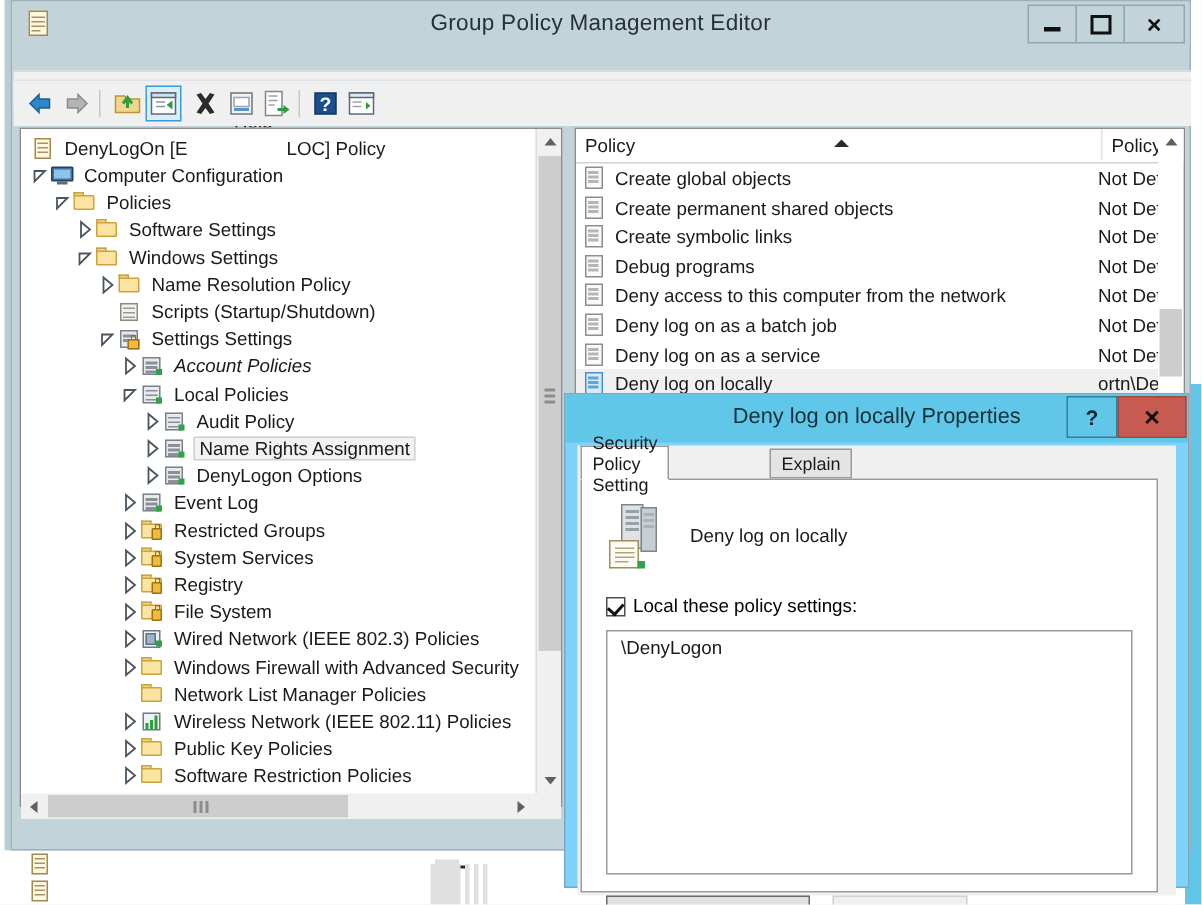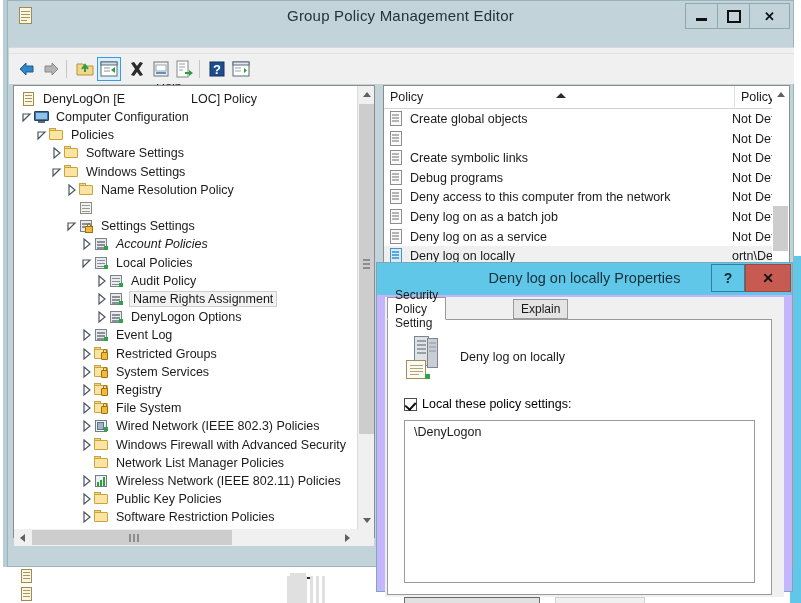--- a/index.html
+++ b/index.html
@@ -136,21 +136,21 @@
   .hsb .hthumb { position:absolute; top:1px; height:15px; background:#cdcdcd; }
   .chev.left { border-top:4px solid transparent; border-bottom:4px solid transparent; border-right:5px solid #606060; }
   .chev.right { border-top:4px solid transparent; border-bottom:4px solid transparent; border-left:5px solid #606060; }
   .hgrip { position:absolute; top:4px; width:1.5px; height:8px; background:#8d8d8d; }
 
   
   .statusbar { position:absolute; left:5px; top:561px; width:777px; height:1px; }
 
   
   .dlg { position:absolute; left:376px; top:262px; width:417px; height:330px;
-         background:#c4b5fd; border:1px solid #7aa9bd; box-sizing:border-box; }
+         background:#7dd3fc; border:1px solid #7aa9bd; box-sizing:border-box; }
   .dlg-title { position:absolute; left:0; top:0; width:415px; height:32px; background:#61c7e8; }
   .dlg-title-text { position:absolute; left:0; right:0; top:7px; text-align:center;
                     font-size:14.5px; color:#14303a; }
   .dlg-help { position:absolute; right:47px; top:1px; width:34px; height:28px; background:#61c7e8;
               border:1px solid #2f7f9e; box-sizing:border-box; display:flex; align-items:center;
               justify-content:center; font-weight:bold; font-size:14px; color:#0d2a33; }
   .dlg-close { position:absolute; right:1px; top:1px; width:46px; height:28px; background:#c75b51;
                border:1px solid #a04840; box-sizing:border-box; display:flex; align-items:center;
                justify-content:center; font-weight:bold; font-size:14px; color:#10100f; }
   .dlg-body { position:absolute; left:8px; top:34px; width:399px; height:300px; background:#f0f0f0; }
@@ -407,20 +407,21 @@
             <div class="tnode" style="left: 51px; top: 113px;">
               <div class="tw"></div>
               <div class="ticon">
                 <div class="ico-script" style="position:absolute;inset:0;">
                   <div class="sb"></div>
                   <div class="sl" style="top:5px;"></div>
                   <div class="sl" style="top:8px;"></div>
                   <div class="sl" style="top:11px;"></div>
                 </div>
               </div>
+              <span class="tlabel">Scripts (Startup/Shutdown)</span>
             </div>
             <div class="tnode" style="left: 51px; top: 131.2px;">
               <div class="tw"><svg width="13" height="18" viewBox="0 0 13 18">
                   <path d="M3 6 L10 6 L3 13 Z" fill="none" stroke="#4a5560" stroke-width="1.2"></path>
                 </svg></div>
               <div class="ticon">
                 <div class="ico-panel" style="position:absolute;inset:0;">
                   <div class="pb"></div>
                   <div class="pl" style="top:5px;"></div>
                   <div class="pl" style="top:8px;"></div>
@@ -702,20 +703,21 @@
               <span class="rname">Create global objects</span>
               <span class="rstate">Not Def</span>
             </div>
             <div class="lrow" style="top: 42.6px;">
               <div class="ricon">
                 <div class="rb"></div>
                 <div class="rg" style="top:3px;"></div>
                 <div class="rg" style="top:6px;"></div>
                 <div class="rg" style="top:9px;"></div>
               </div>
+              <span class="rname">Create permanent shared objects</span>
               <span class="rstate">Not Def</span>
             </div>
             <div class="lrow" style="top: 62.2px;">
               <div class="ricon">
                 <div class="rb"></div>
                 <div class="rg" style="top:3px;"></div>
                 <div class="rg" style="top:6px;"></div>
                 <div class="rg" style="top:9px;"></div>
               </div>
               <span class="rname">Create symbolic links</span>

